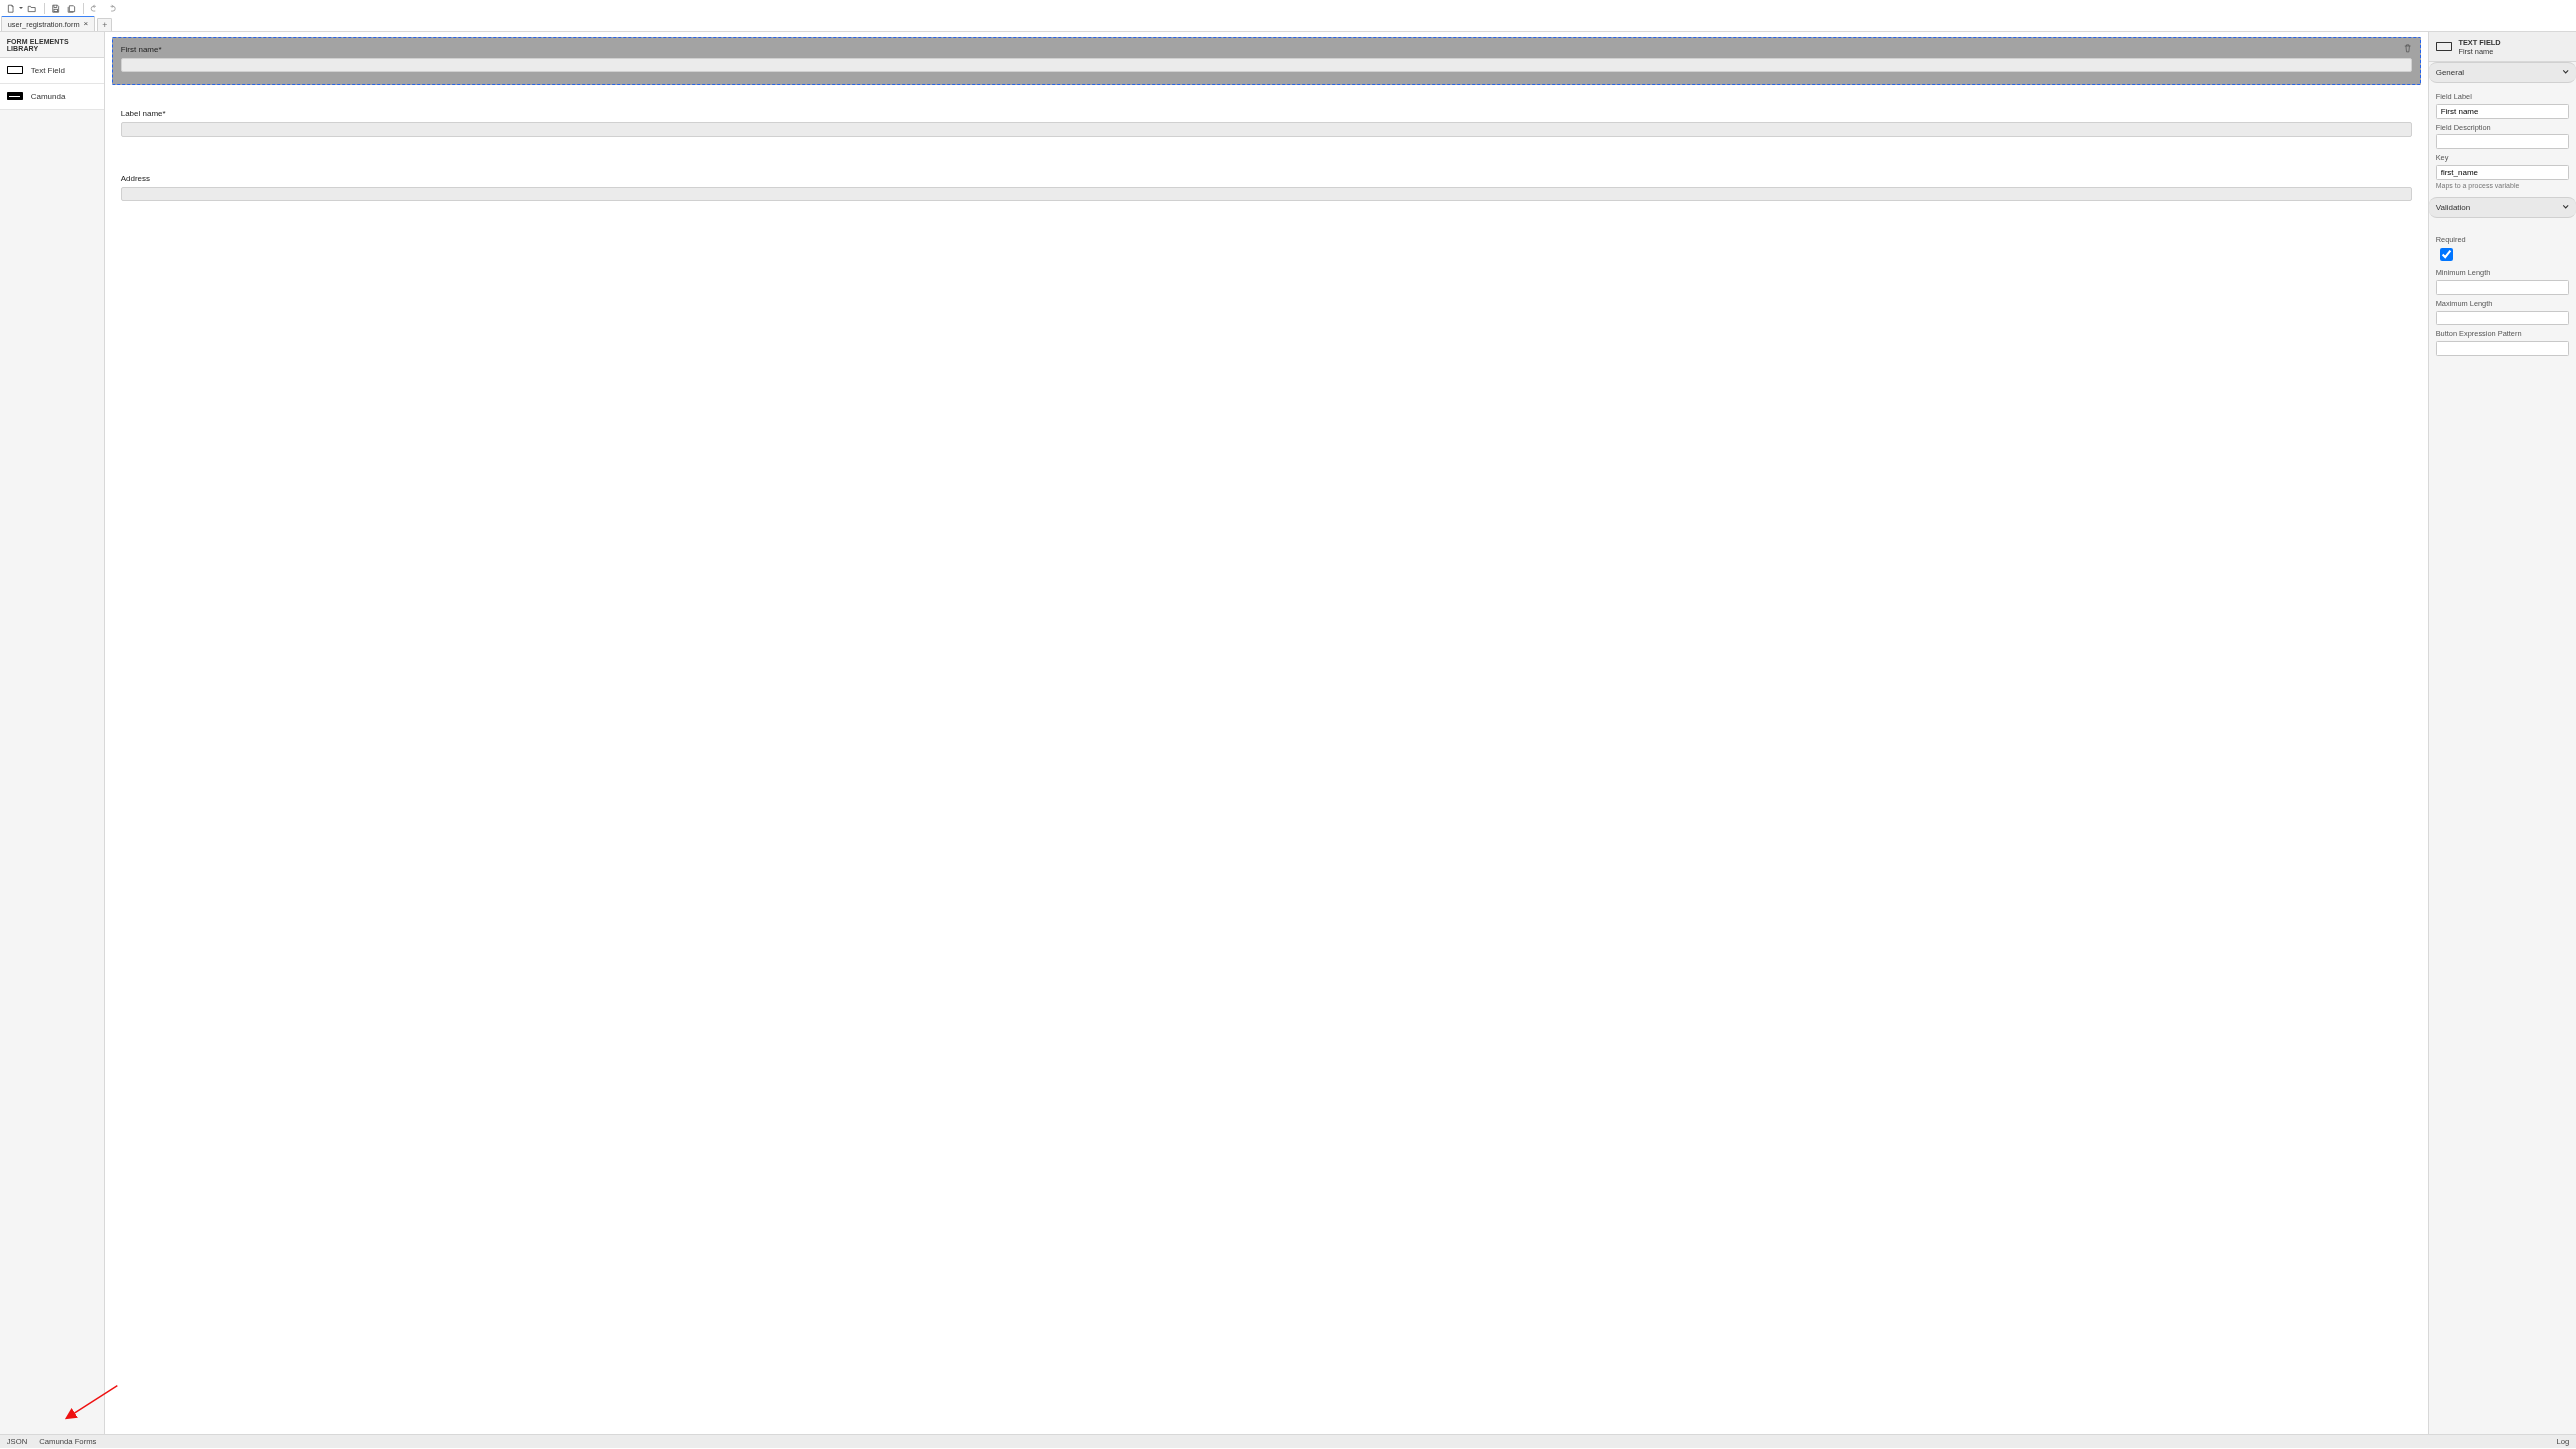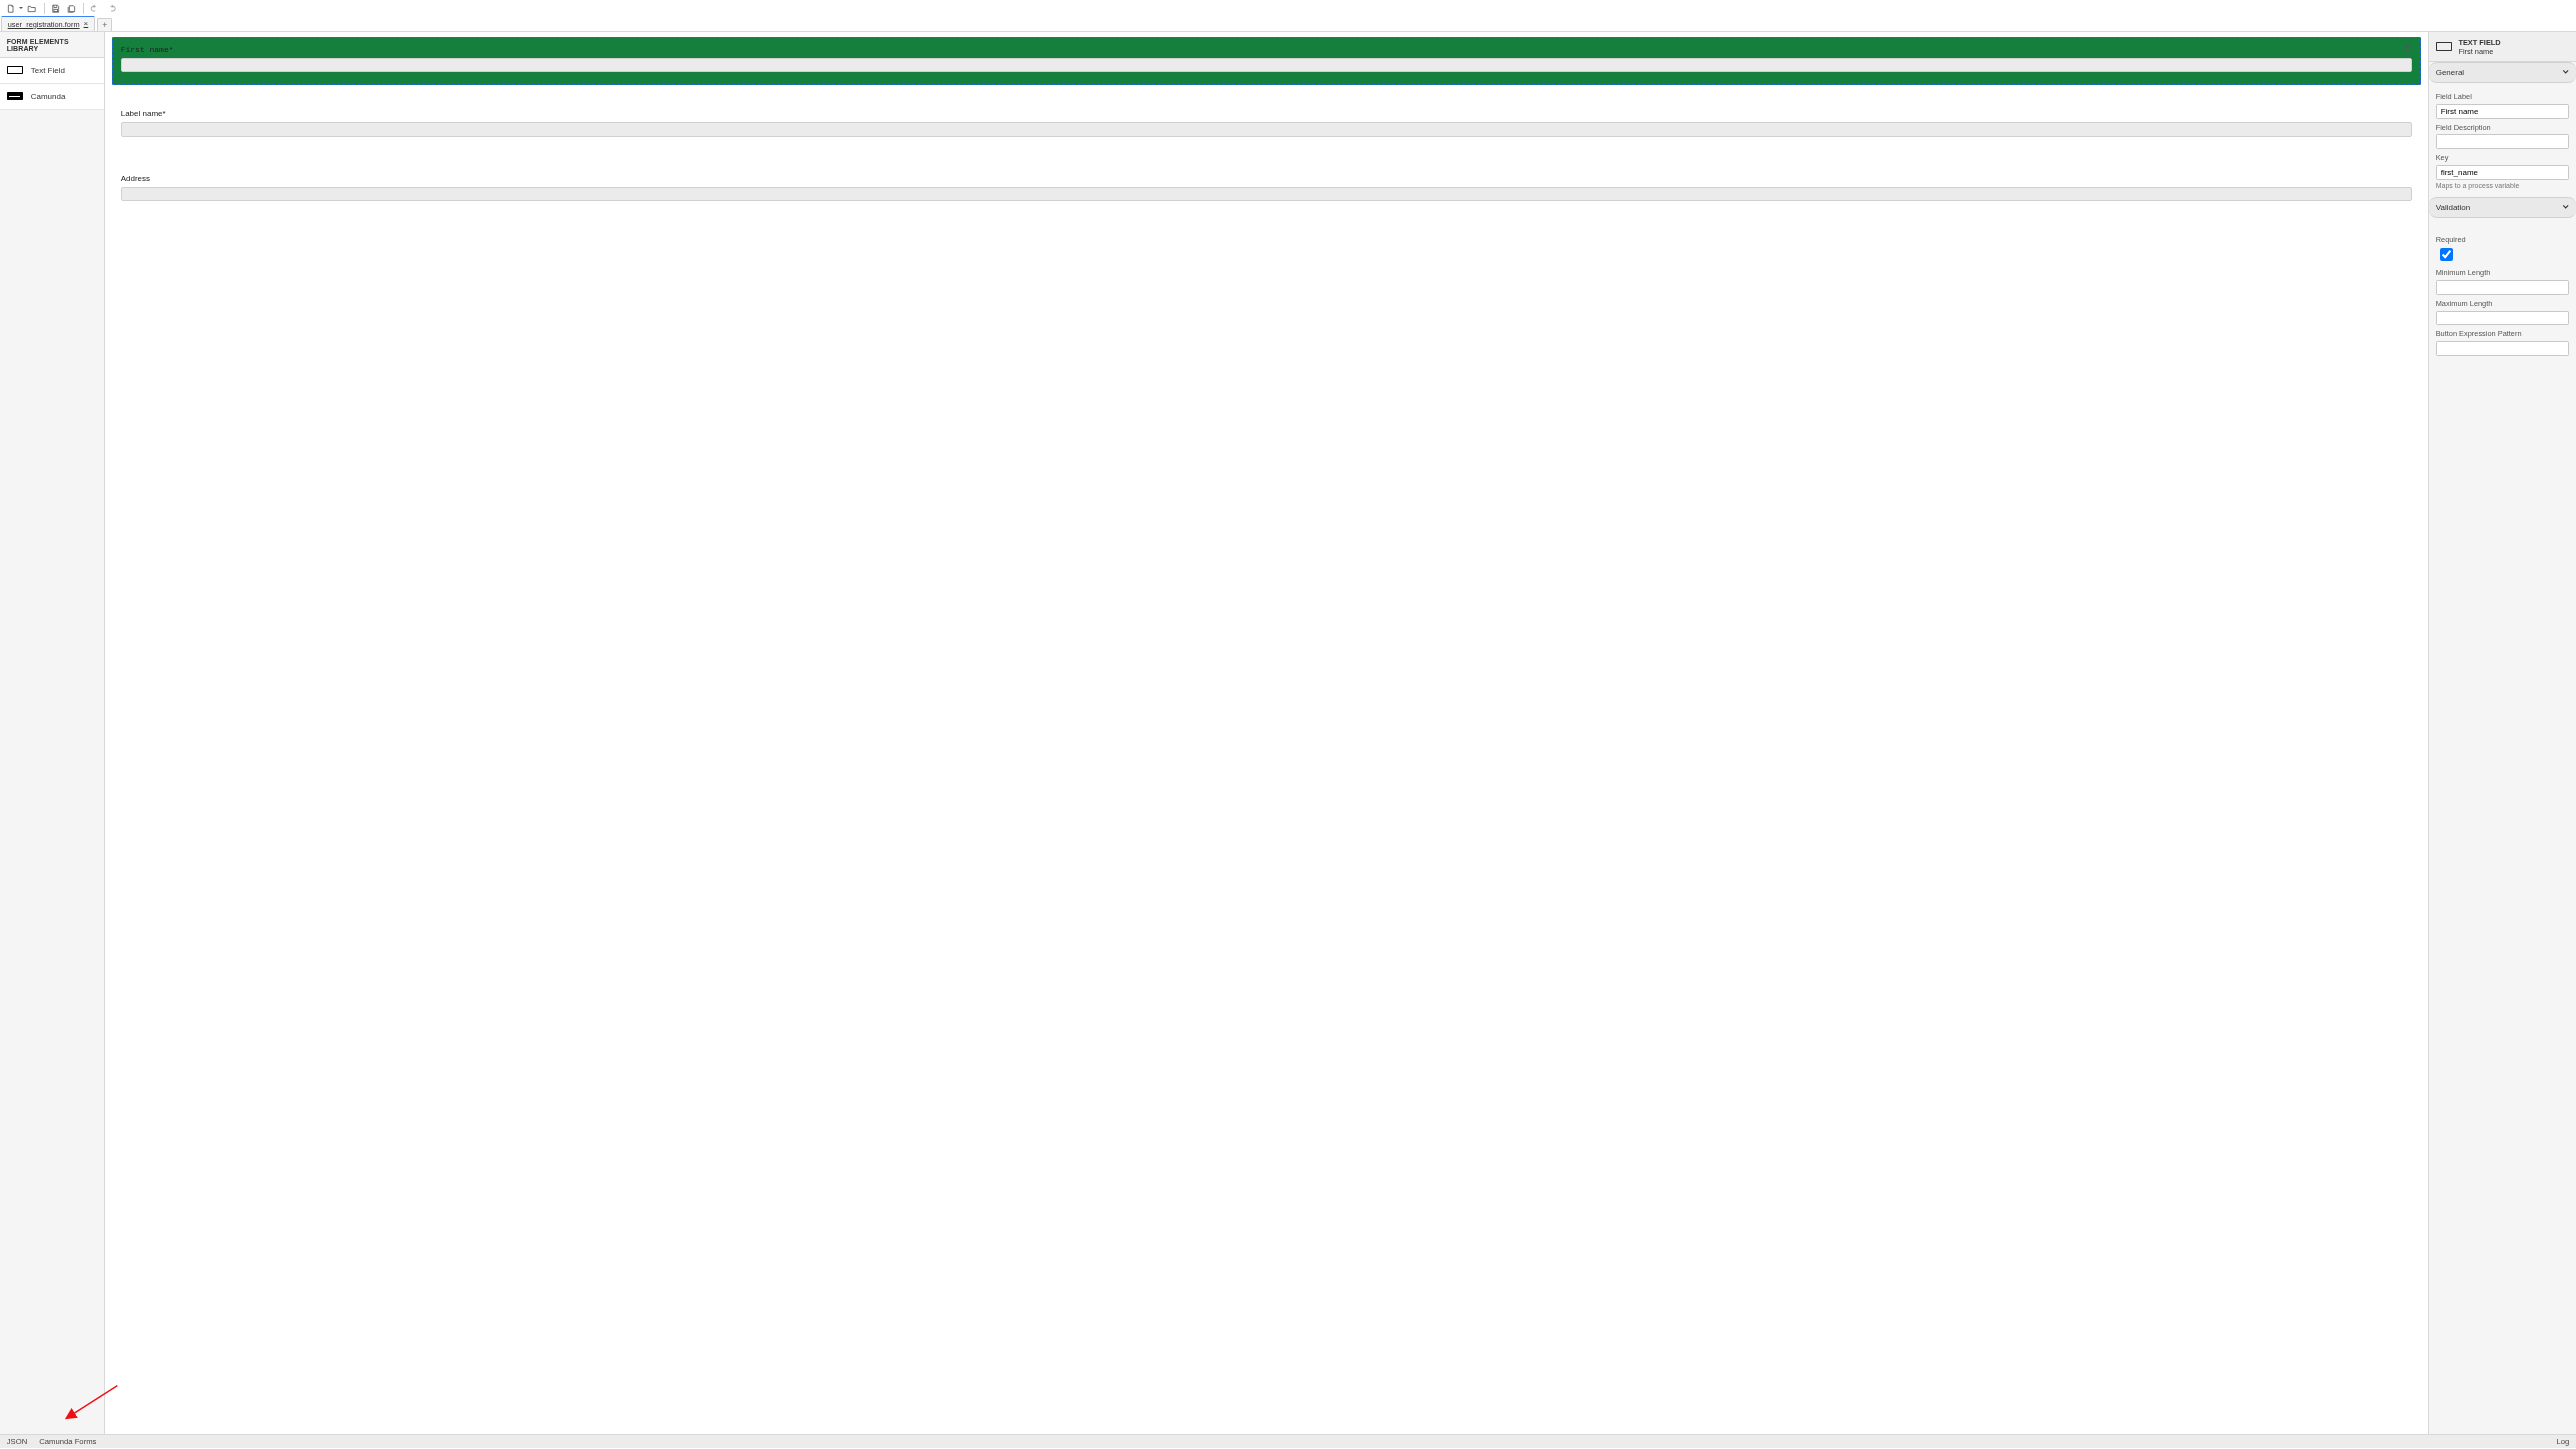--- a/index.html
+++ b/index.html
@@ -52,21 +52,20 @@
     display: flex; align-items: center;
     padding: 0 5.4px;
     gap: 4px;
     border: 0.7px solid #d0d0d0;
     border-bottom: none;
     border-top: 1.3px solid #3b82f6;
     border-radius: 1.3px 1.3px 0 0;
     background: #f4f4f4;
     font-size: 7.4px;
     color: #333;
-    text-decoration: underline;
   }
   .tab .close-x {
     font-size: 8px;
     line-height: 1;
     color: #444;
   }
   .tab-add {
     width: 14.8px; height: 13.4px;
     margin-left: 2.7px;
     display:flex;align-items:center;justify-content:center;
@@ -131,22 +130,21 @@
     overflow:auto;
   }
   .form-field {
     padding: 6.7px 8px 12px 8px;
     border: 1.3px solid transparent;
     position:relative;
     border-radius:1.3px;
   }
   .form-field.selected {
     border: 1.3px dashed #2563eb;
-    background:#15803d;
-    font-family:Liberation Mono, monospace;
+    background:#a3a3a3;
   }
   .form-field .trash {
     position:absolute; top:5.4px; right:8px;
     width:9.4px;height:10.7px;
   }
   .form-field .trash svg{width:9.4px;height:10.7px;stroke:#555;fill:none;stroke-width:1.3;}
   .field-label {
     font-size: 8px;
     color:#222;
     margin-bottom:4px;

